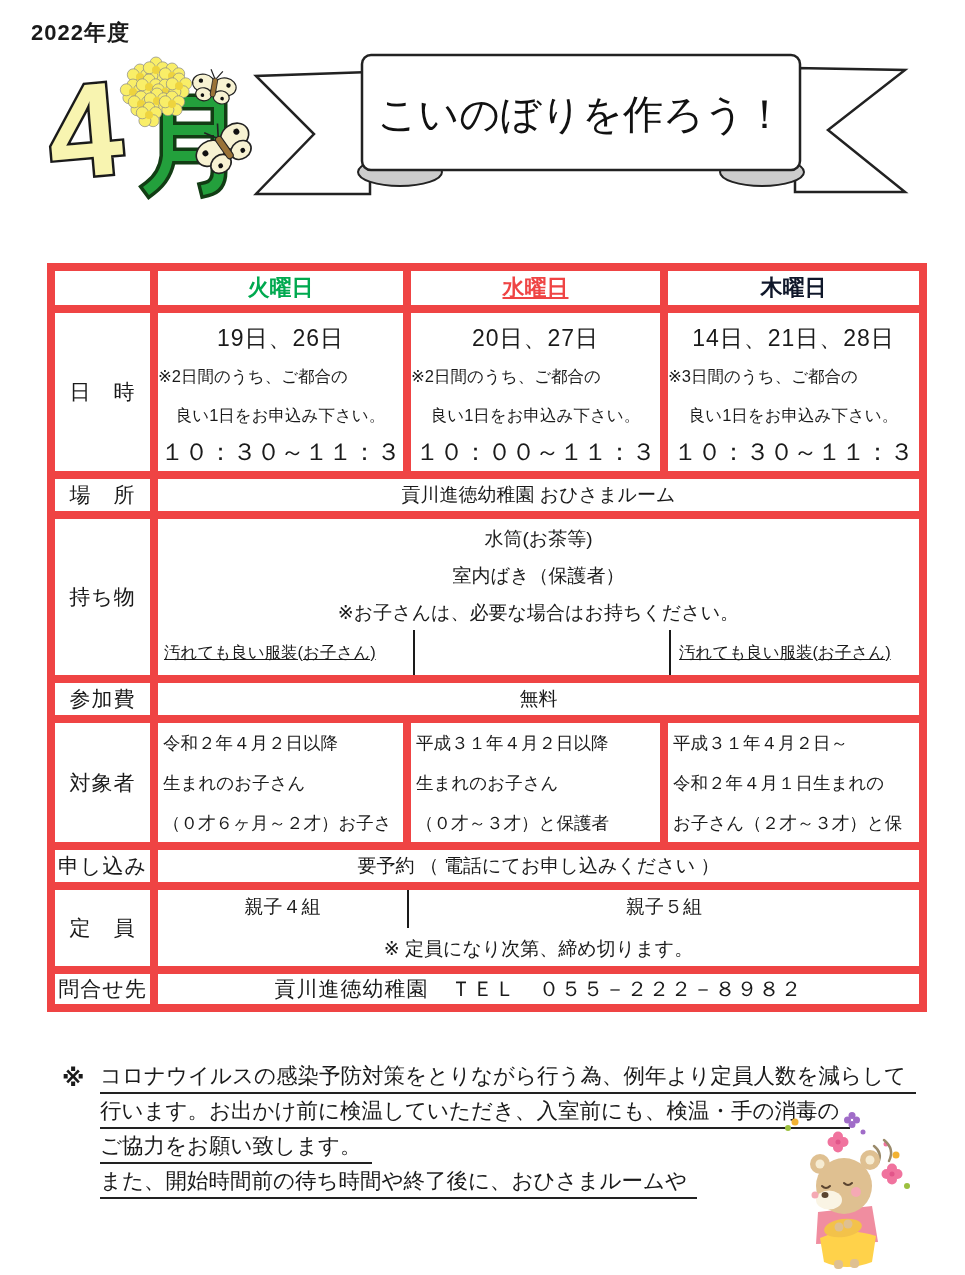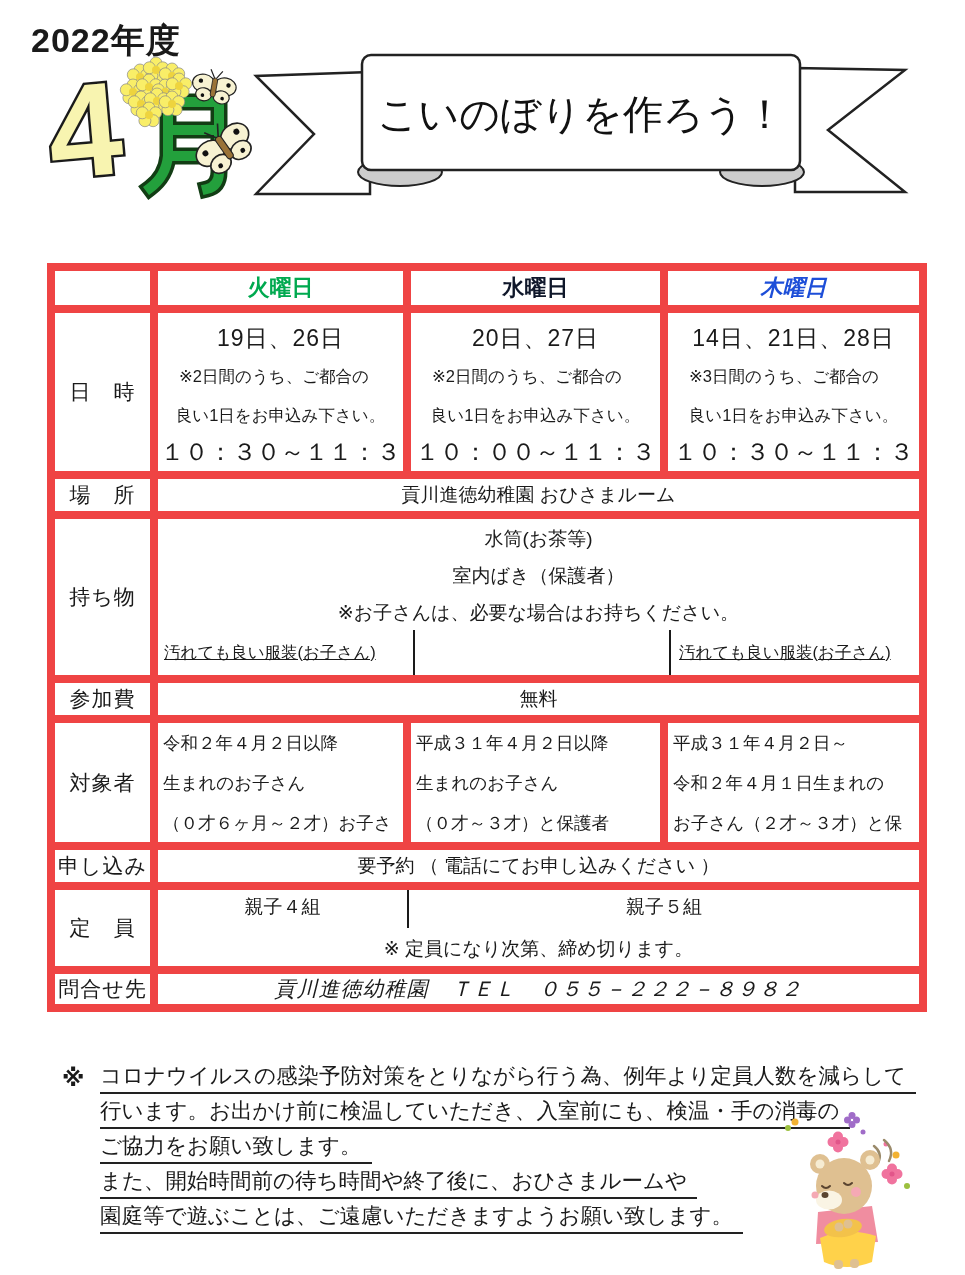--- a/index.html
+++ b/index.html
@@ -2,42 +2,42 @@
 <html><head>
 <meta charset="utf-8">
 <style>
   html,body{margin:0;padding:0;background:#888;}
   .page{
     position:relative;width:965px;height:1275px;margin:0 auto;background:#ffffff;
     font-family:"Liberation Sans","DejaVu Sans",sans-serif;color:#1a1a1a;overflow:hidden;
   }
   
   .year-label{
-    position:absolute;left:31px;top:18px;font-size:34px;font-weight:bold;letter-spacing:1px;
+    position:absolute;left:31px;top:18px;font-size:22px;font-weight:bold;letter-spacing:1px;
   }
   .month-svg{position:absolute;left:48px;top:52px;}
   .banner-svg{position:absolute;left:250px;top:48px;}
   
   table.main{
     position:absolute;left:47px;top:263px;width:872px;border-collapse:collapse;table-layout:fixed;
   }
   table.main td{
     border:8px solid #ef4444;padding:0;vertical-align:middle;text-align:center;overflow:hidden;
   }
   td.lbl{font-size:21px;letter-spacing:1px;}
   td.wk{font-size:22px;font-weight:bold;}
   
   .dt-cell{display:flex;flex-direction:column;height:158px;border-radius:10px;}
   .dt-date{height:44px;line-height:50px;font-size:23px;letter-spacing:1px;}
-  .dt-note1{height:38px;line-height:38px;font-size:16.5px;text-align:left;padding-left:21px;}
+  .dt-note1{height:38px;line-height:38px;font-size:16.5px;text-align:left;padding-left:0;}
   .dt-note2{height:42px;line-height:40px;font-size:16.5px;}
   .dt-time{height:34px;line-height:30px;font-size:24px;}
   
   .one-line{font-size:19px;}
-  .contact-line{font-size:21px;letter-spacing:1px;font-style:italic;}
+  .contact-line{font-size:21px;letter-spacing:1px;}
   
   .bel{display:flex;flex-direction:column;height:156px;}
   .bel-line{height:37px;line-height:40px;font-size:19px;}
   .bel-sub{flex:1;display:flex;align-items:stretch;font-size:16.5px;text-decoration:underline;}
   .bel-sub > div{display:flex;align-items:center;}
   .bel-c1{width:249px;border-right:2px solid #1a1a1a;padding-left:6px;text-align:left;}
   .bel-c2{width:254px;border-right:2px solid #1a1a1a;}
   .bel-c3{flex:1;padding-left:8px;text-align:left;}
   
   .tg-cell{display:flex;flex-direction:column;justify-content:center;height:119px;text-align:left;padding-left:5px;}
@@ -137,23 +137,23 @@
         <col style="width:253px">
         <col style="width:257px">
         <col style="width:259px">
       </colgroup>
     <tbody>
         <tr style="height:42px">
       <td></td>
       <td class="wk">
         <span style="color: rgb(0, 169, 79);">火曜日</span></td>
       <td class="wk">
-        <span style="color: #0f172a;">水曜日</span></td>
+        <span style="color: #ef4444; text-decoration: underline;">水曜日</span></td>
       <td class="wk">
-        <span style="color: #1d4ed8; font-style: italic;">木曜日</span></td>
+        <span style="color: #0f172a;">木曜日</span></td>
     </tr>
     <tr style="height:162px">
       <td class="lbl">日　時</td>
       <td>
         <div class="dt-cell">
           <div class="dt-date">19日、26日</div>
           <div class="dt-note1">※2日間のうち、ご都合の</div>
           <div class="dt-note2">良い1日をお申込み下さい。</div>
           <div class="dt-time">１０：３０～１１：３０</div>
         </div>
@@ -245,21 +245,20 @@
   </tbody>
     </table>
 
   <div class="notes">
     <div class="notes-marker">※</div>
     <div class="notes-lines">
       <div class="note-line"><span class="u">コロナウイルスの感染予防対策をとりながら行う為、例年より定員人数を減らして</span></div>
       <div class="note-line"><span class="u">行います。お出かけ前に検温していただき、入室前にも、検温・手の消毒の</span></div>
       <div class="note-line"><span class="u">ご協力をお願い致します。</span></div>
       <div class="note-line"><span class="u">また、開始時間前の待ち時間や終了後に、おひさまルームや</span></div>
-      <div class="note-line"><span class="u">園庭等で遊ぶことは、ご遠慮いただきますようお願い致します。</span></div>
     </div>
   </div>
 
   <svg class="bear-svg" width="172" height="172" viewBox="0 0 172 172">
 
     <g>
       <circle cx="13" cy="22" r="3.5" fill="#f2b232"></circle>
       <circle cx="6" cy="28" r="3" fill="#9cc03e"></circle>
       <g transform="translate(70,20)" fill="#a06cc8">
         <circle cx="-4.5" cy="0" r="3.5"></circle>

